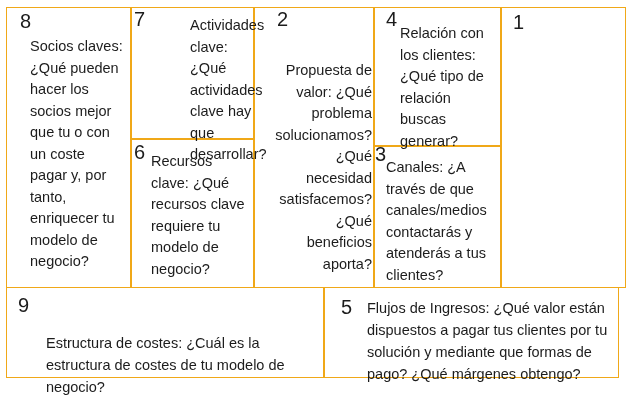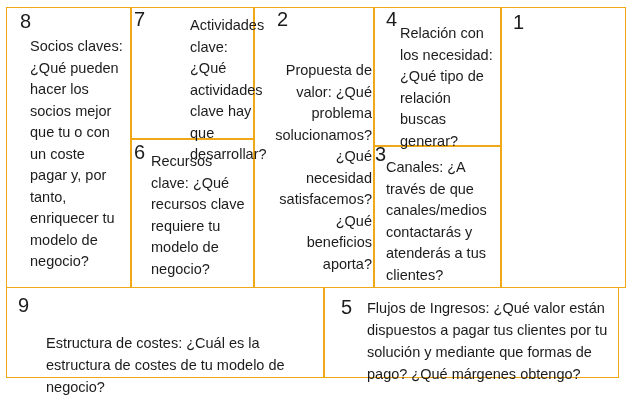--- a/index.html
+++ b/index.html
@@ -110,21 +110,21 @@
 solucionamos?
 ¿Qué necesidad
 satisfacemos?
 ¿Qué beneficios
 aporta?</div>
   </div>
 
   <div class="cell" id="cell-relacion">
     <span class="num">4</span>
     <div class="txt">Relación con
-los necesidad:
+los clientes:
 ¿Qué tipo de
 relación buscas
 generar?</div>
   </div>
 
   <div class="cell" id="cell-canales">
     <span class="num">3</span>
     <div class="txt">Canales: ¿A
 través de que
 canales/medios

